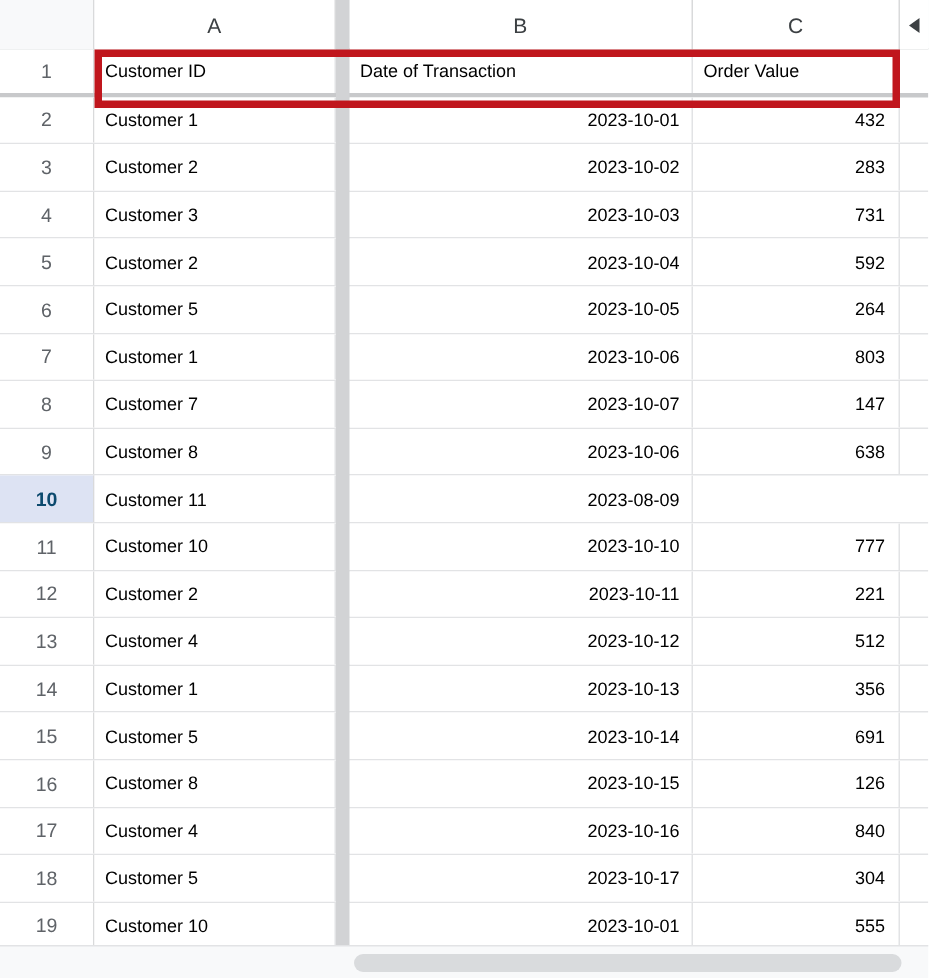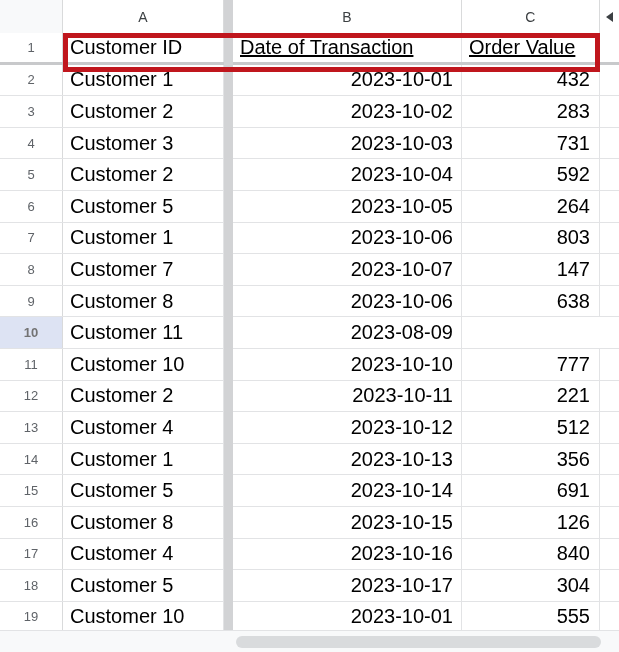--- a/index.html
+++ b/index.html
@@ -97,45 +97,45 @@
     border-right: 1px solid #d9dadb;
     display: flex;
     align-items: center;
     justify-content: center;
     font-size: 13px;
     color: #5f6368;
     cursor: pointer;
   }
   .rh.sel {
     background: #dde3f3;
-    color: #737373;
+    color: #0c4a6e;
     font-weight: bold;
     font-size: 13px;
   }
 
   .cell {
     position: absolute;
     top: 0;
     height: 100%;
     display: flex;
     align-items: center;
-    font-size: 20px;
+    font-size: 12px;
     color: #000000;
     border-right: 1px solid #e2e3e5;
     background: #ffffff;
     overflow: hidden;
     white-space: nowrap;
     cursor: cell;
   }
   .cell.a { left: 63px;  width: 161px; padding-left: 7px; justify-content: flex-start; }
   .cell.b { left: 233px; width: 229px; padding-right: 8px; justify-content: flex-end; }
   .cell.c { left: 462px; width: 138px; padding-right: 9px; justify-content: flex-end; }
 
   .row.frozen-head .cell.b,
-  .row.frozen-head .cell.c { justify-content: flex-start; padding-left: 7px; padding-right: 10px; text-decoration: underline; }
+  .row.frozen-head .cell.c { justify-content: flex-start; padding-left: 7px; padding-right: 10px; }
 
   
   #freeze-band {
     position: absolute;
     left: 224px; top: 0;
     width: 9px; height: 652px;
     background: #d2d3d5;
     cursor: col-resize;
     z-index: 6;
   }

